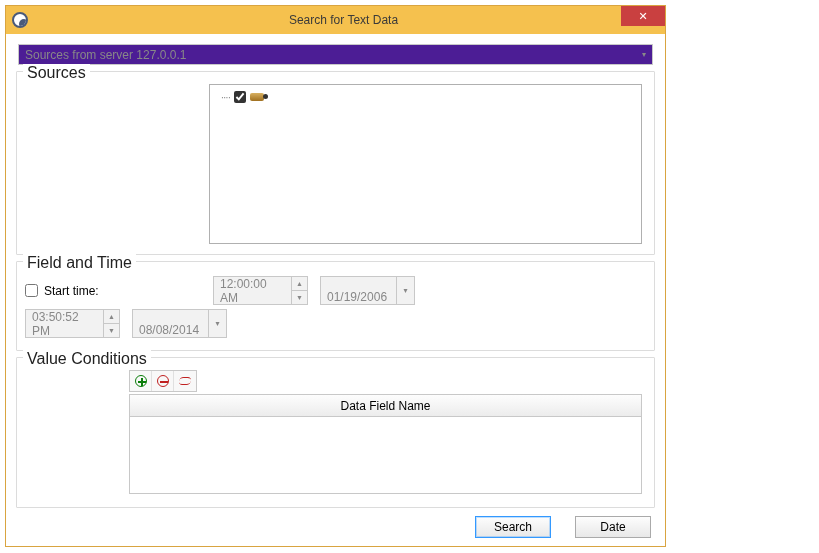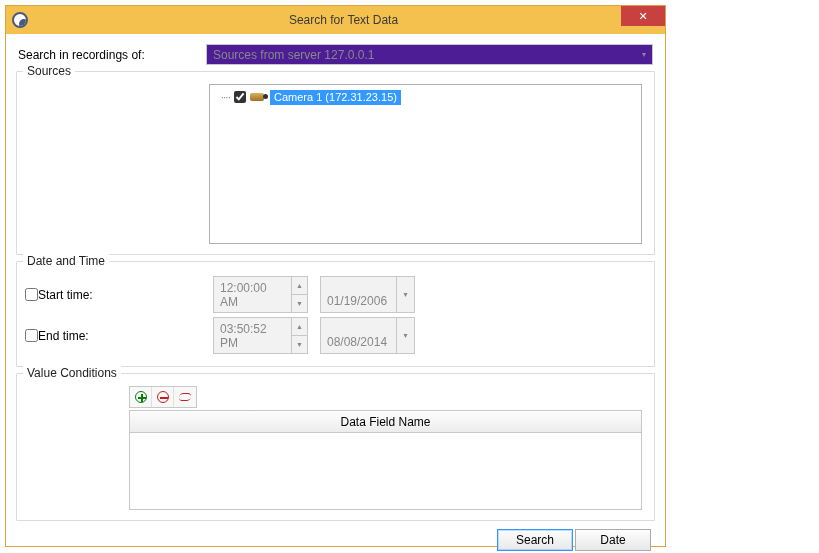--- a/index.html
+++ b/index.html
@@ -100,21 +100,21 @@
     border-radius: 1px;
     position: relative;
     padding: 12px 8px 10px 8px;
   }
   .fieldset-legend {
     position: absolute;
     top: -8px;
     left: 6px;
     background: #fff;
     padding: 0 4px;
-    font-size: 12px;
+    font-size: 16px;
     color: #222;
   }
   .sources-box {
     margin-left: 184px;
     margin-right: 4px;
     height: 160px;
     border: 1px solid #b0b0b0;
     background: #fff;
     padding: 4px;
   }
@@ -169,31 +169,32 @@
   
   .dt-row {
     display: flex;
     align-items: center;
     gap: 8px;
     padding: 2px 0;
   }
   .dt-chk-wrap {
     display: flex;
     align-items: center;
+    gap: 6px;
     width: 180px;
   }
   .dt-chk {
     width: 13px; height: 13px;
     margin: 0;
   }
   .time-input, .date-input {
     border: 1px solid #c8c8c8;
     background: #f2f2f2;
     color: #888;
-    height: 37px;
+    height: 29px;
     display: flex;
     align-items: center;
     position: relative;
     font-size: 12px;
   }
   .time-input {
     width: 95px;
     padding: 0 22px 0 6px;
   }
   .date-input {
@@ -308,21 +309,21 @@
     display: flex;
     align-items: center;
     justify-content: center;
     font-size: 12px;
   }
   .grid-header-cell:last-child { border-right: none; }
   
   .footer {
     display: flex;
     justify-content: flex-end;
-    gap: 2px;
+    gap: 24px;
     padding: 2px 4px 0 0;
   }
   .btn {
     width: 76px;
     height: 22px;
     border: 1px solid #aaa;
     background: linear-gradient(#fdfdfd, #e8e8e8);
     display: flex;
     align-items: center;
     justify-content: center;
@@ -342,65 +343,59 @@
     <div class="titlebar-icon"></div>
     <div class="titlebar-title">Search for Text Data</div>
     <div class="close-btn">
       <span>✕</span>
     </div>
   </div>
 
   <div class="content">
 
     <div class="row-server">
-      <label>Search in recordings of:</label>
       <div class="server-select">
         <span>Sources from server 127.0.0.1</span>
         <span class="caret">▾</span>
       </div>
     </div>
 
     <div class="fieldset" style="flex:0 0 auto;">
       <div class="fieldset-legend">Sources</div>
       <div class="sources-box">
         <div class="tree-row">
           <span class="tree-dots">····</span>
           <input type="checkbox" class="tree-chk" checked="" style="">
           <span class="cam-icon"></span>
-          <span class="tree-label">Camera 1 (172.31.23.15)</span>
         </div>
       </div>
     </div>
 
     <div class="fieldset">
-      <div class="fieldset-legend">Date and Time</div>
+      <div class="fieldset-legend">Field and Time</div>
 
       <div class="dt-row">
         <div class="dt-chk-wrap">
           <input type="checkbox" class="dt-chk" style="">
           <span>Start time:</span>
         </div>
         <div class="time-input">
           <span>12:00:00 AM</span>
           <div class="spinbox">
             <div>▲</div>
             <div>▼</div>
           </div>
         </div>
         <div class="date-input">
           <span>01/19/2006</span>
           <div class="dropbox">▾</div>
         </div>
       </div>
 
       <div class="dt-row">
-        <div class="dt-chk-wrap">
-          <input type="checkbox" class="dt-chk" style="">
-          <span>End time:</span>
-        </div>
         <div class="time-input">
           <span>03:50:52 PM</span>
           <div class="spinbox">
             <div>▲</div>
             <div>▼</div>
           </div>
         </div>
         <div class="date-input">
           <span>08/08/2014</span>
           <div class="dropbox">▾</div>

